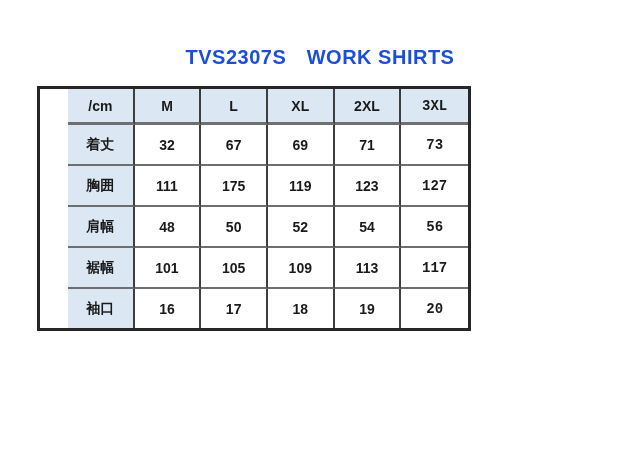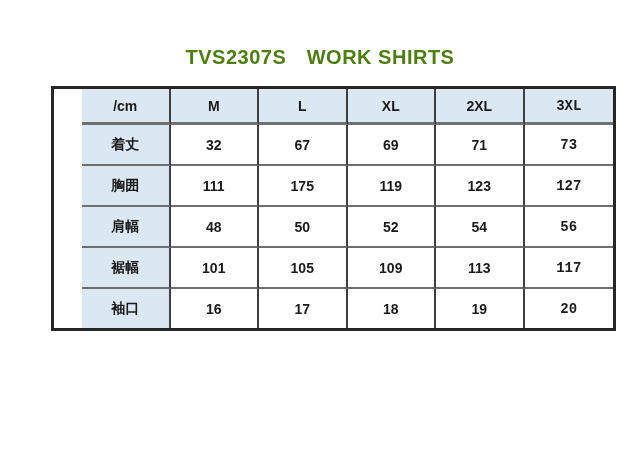--- a/index.html
+++ b/index.html
@@ -23,25 +23,25 @@
     font-family: "Liberation Sans", "DejaVu Sans", sans-serif;
     color: var(--text);
   }
   .title {
     margin: 0;
     padding-top: 44px;
     text-align: center;
     font-size: 20px;
     font-weight: bold;
     letter-spacing: 0.5px;
-    color: #4d7c0f;
+    color: #1d4ed8;
   }
   table.size-chart {
-    margin: 15px 0 0 51px;
-    width: 565px;
+    margin: 15px 0 0 37px;
+    width: 434px;
     table-layout: fixed;
     border-collapse: separate;
     border-spacing: 0;
     border: 3px solid var(--outer-border);
     background: var(--body-bg);
     padding-left: 28px;
   }
   .size-chart th, .size-chart td {
     padding: 0;
     text-align: center;

